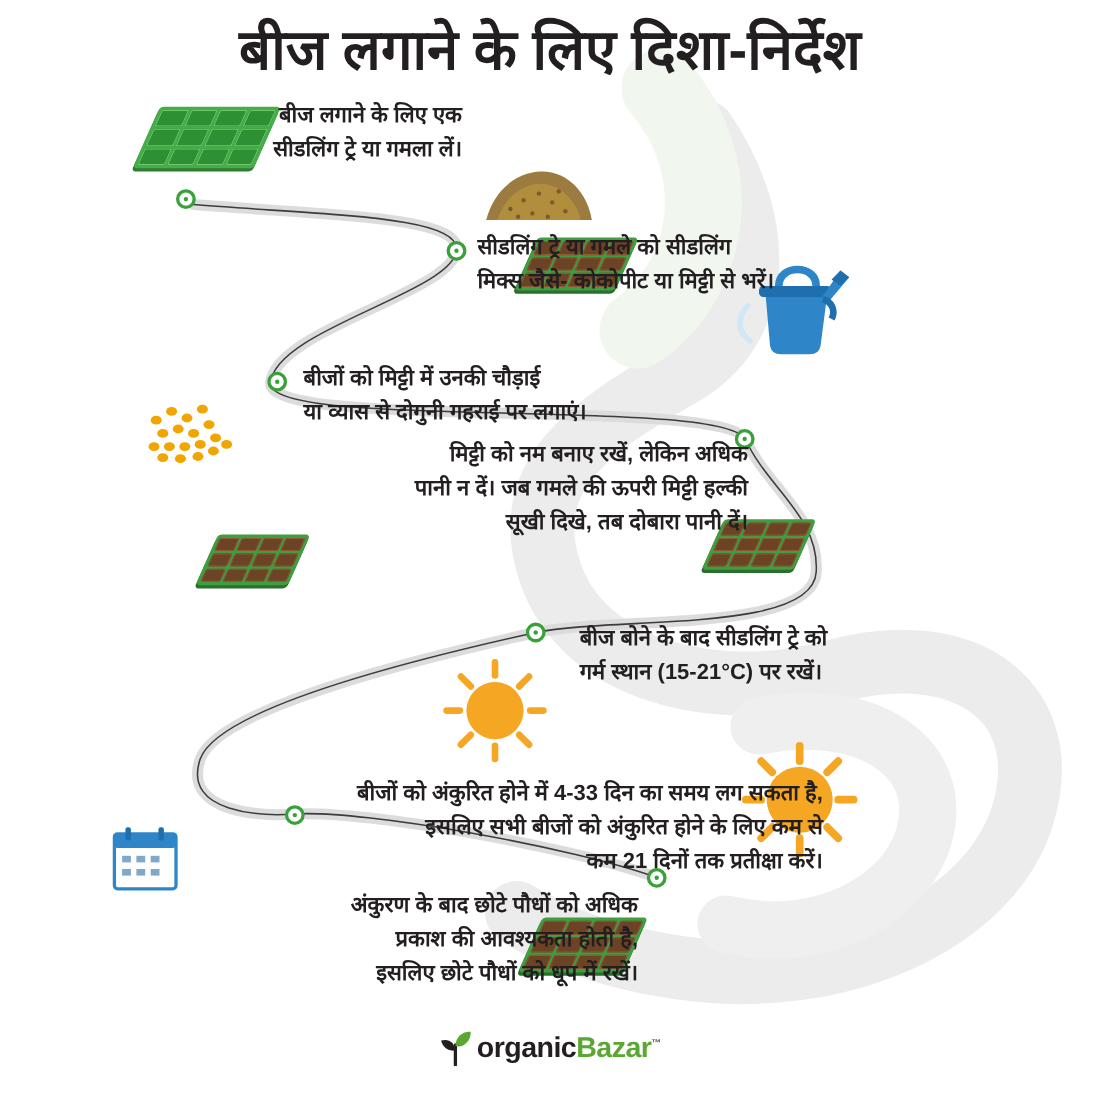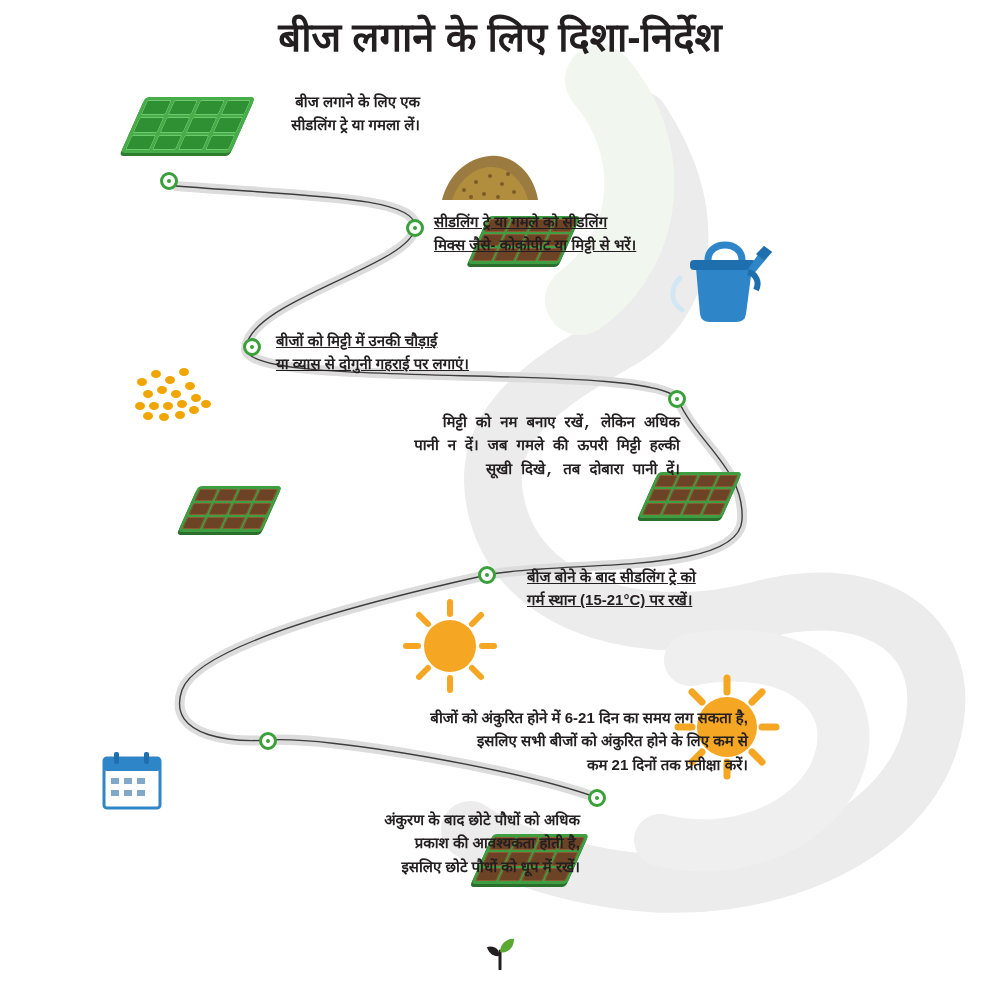--- a/index.html
+++ b/index.html
@@ -10,32 +10,32 @@
     font-family:"Liberation Sans", sans-serif;
     position:relative;
     overflow:hidden;
   }
   #bg-swirl { position:absolute; inset:0; z-index:0; }
   #flow-svg { position:absolute; inset:0; z-index:1; }
   .art { position:absolute; z-index:2; }
   .txt {
     position:absolute; z-index:3;
     color:#231f20;
-    font-size:15px;
+    font-size:20px;
     line-height:1.55;
     font-weight:700;
     white-space:pre-line;
   }
   .txt.r { text-align:right; }
-  .txt.l { text-align:left;text-decoration:underline; }
+  .txt.l { text-align:left; }
 
   #title {
     position:absolute; top:8px; left:0; width:1000px;
     text-align:center; z-index:4;
-    font-size:40px; font-weight:700; color:#231f20;
+    font-size:51px; font-weight:700; color:#231f20;
     letter-spacing:0px;
   }
 
   
   .tray { position:relative; }
   .tray .deck {
     position:absolute; inset:0;
     background:#3aa03a;
     border-radius:4px;
     transform: skewX(-24deg);
@@ -228,21 +228,21 @@
       <div class="cell"></div>
       <div class="cell"></div>
       <div class="cell"></div>
     <div class="cell"></div>
       <div class="cell"></div>
       <div class="cell"></div>
       <div class="cell"></div>
   </div>
 </div>
 <div class="node" style="left:668px; top:390px;"></div>
-<div class="txt r" style="left:280px; top:412px; width:400px;font-family:Liberation Mono, monospace;">मिट्टी को नम बनाए रखें, लेकिन अधिक
+<div class="txt r" style="left:280px; top:398px; width:400px;">मिट्टी को नम बनाए रखें, लेकिन अधिक
 पानी न दें।  जब गमले की ऊपरी मिट्टी हल्की
 सूखी दिखे, तब दोबारा पानी दें।</div>
 
 <svg class="art" style="left:400px; top:596px;" width="100" height="100" viewBox="0 0 100 100">
   <g stroke="#f5a623" stroke-width="6" stroke-linecap="round">
     <line x1="50" y1="6" x2="50" y2="18"></line>
       <line x1="50" y1="82" x2="50" y2="94"></line>
     <line x1="6" y1="50" x2="18" y2="50"></line>
       <line x1="82" y1="50" x2="94" y2="50"></line>
     <line x1="19" y1="19" x2="28" y2="28"></line>
@@ -282,21 +282,21 @@
     <rect x="15" y="30" width="8" height="6"></rect>
       <rect x="28" y="30" width="8" height="6"></rect>
     <rect x="41" y="30" width="8" height="6"></rect>
       <rect x="15" y="42" width="8" height="6"></rect>
     <rect x="28" y="42" width="8" height="6"></rect>
       <rect x="41" y="42" width="8" height="6"></rect>
   </g>
 </svg>
 
 <div class="node" style="left:259px; top:732px;"></div>
-<div class="txt r" style="left:288px; top:706px; width:460px;">बीजों को अंकुरित होने में 6-21 दिन का समय लग सकता है,
+<div class="txt r" style="left:288px; top:706px; width:460px;">बीजों को अंकुरित होने में 4-33 दिन का समय लग सकता है,
 इसलिए सभी बीजों को अंकुरित होने के लिए कम से
 कम 21 दिनों तक प्रतीक्षा करें।</div>
 
 <svg class="art" style="left:672px; top:672px;" width="110" height="110" viewBox="0 0 110 110">
   <g stroke="#f5a623" stroke-width="7" stroke-linecap="round">
     <line x1="55" y1="6" x2="55" y2="20"></line>
       <line x1="55" y1="90" x2="55" y2="104"></line>
     <line x1="6" y1="55" x2="20" y2="55"></line>
       <line x1="90" y1="55" x2="104" y2="55"></line>
     <line x1="20" y1="20" x2="30" y2="30"></line>
@@ -312,14 +312,17 @@
 प्रकाश की आवश्यकता होती है,
 इसलिए छोटे पौधों को धूप में रखें।</div>
 
 <div id="logo">
   <span class="lgwrap">
     <svg width="30" height="34" viewBox="0 0 30 34">
       <path d="M15 33 L15 15" stroke="#231f20" stroke-width="3" stroke-linecap="round"></path>
       <path d="M15 16 C15 6 24 2 29 3 C29 12 22 18 15 16 Z" fill="#5aa832"></path>
       <path d="M14 20 C8 21 3 16 2 11 C9 9 15 13 14 20 Z" fill="#231f20"></path>
     </svg>
+    <span class="lgtext">
+      <span class="g">organic</span><span class="bz">Bazar</span><span class="tm">™</span>
+    </span>
   </span>
 </div>
 
 </body></html>

